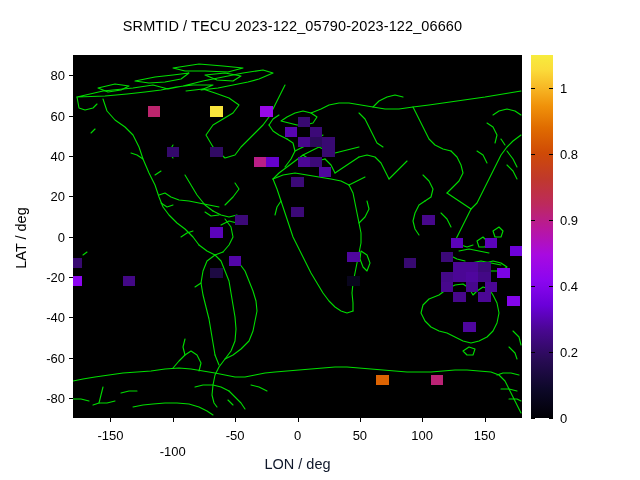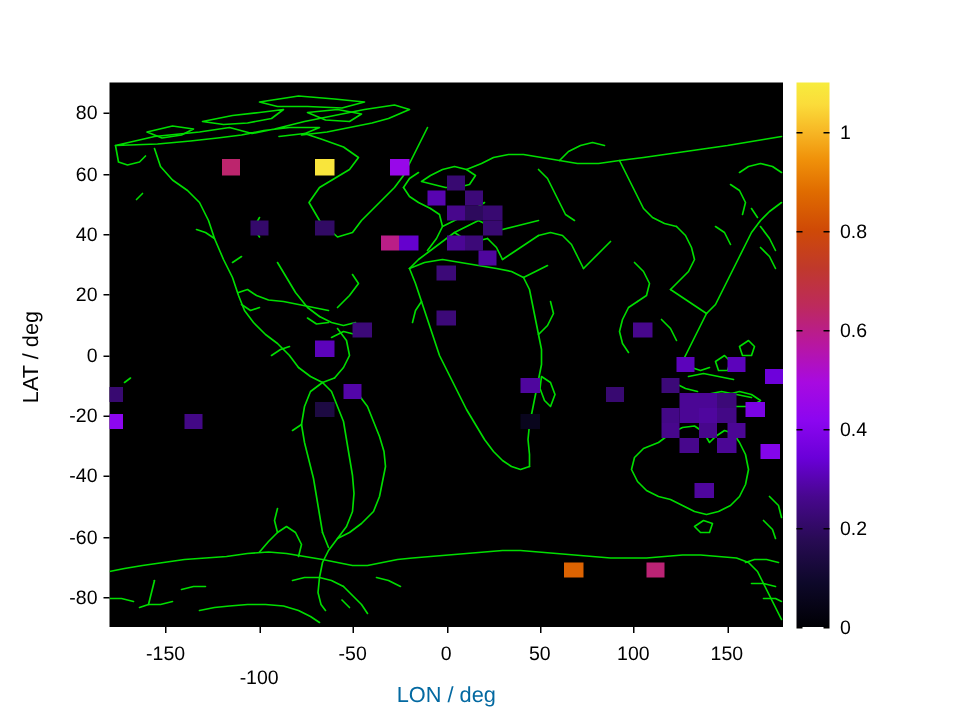--- a/index.html
+++ b/index.html
@@ -87,21 +87,21 @@
     text-align: right;
     white-space: nowrap;
   }
   #xlabel {
     position: absolute;
     left: 73px;
     top: 456px;
     width: 449px;
     text-align: center;
     font-size: 14.5px;
-    color: #0369a1;
+    color: #0f172a;
   }
   #ylabel {
     position: absolute;
     left: -59px;
     top: 230px;
     width: 160px;
     text-align: center;
     font-size: 14.5px;
     color: #000000;
     transform: rotate(-90deg);
@@ -152,20 +152,21 @@
     color: #000000;
     transform: translateY(-50%);
     white-space: nowrap;
   }
 </style>
 </head>
 <body>
 
 <div id="figure">
 
+  <div id="title">SRMTID / TECU 2023-122_05790-2023-122_06660</div>
 
   <div id="plot-area">
     <svg id="coast-svg" viewBox="0 0 449 363" preserveAspectRatio="none">
       <g fill="none" stroke="#00dd00" stroke-width="1.1" stroke-linejoin="round" stroke-linecap="round">
 
         <path d="M4,42 L30,36 L60,33 L80,30 L95,34 L110,31 L130,26 L150,22 L170,18 L190,15 L200,18 L186,24 L175,27 L160,30 L145,33 L128,35 L140,30 L120,30 L103,32 L88,35 L72,37 L54,39 L32,41 Z"></path>
         <path d="M4,42 L6,53 L12,55 L20,53 L24,49"></path>
         <path d="M25,33 L42,29 L56,31 L48,35 L35,37 Z"></path>
         <path d="M62,26 L82,22 L100,20 L116,18 L108,24 L92,27 L76,28 Z"></path>
         <path d="M100,13 L126,9 L150,11 L170,13 L155,17 L132,16 L112,16 Z"></path>
@@ -367,21 +368,21 @@
       <div class="cb-tick-r" style="top: 418px;"></div>
       <div class="cb-label" style="top: 418px;">0</div>
       <div class="cb-tick-l" style="top: 352px;"></div>
       <div class="cb-tick-r" style="top: 352px;"></div>
       <div class="cb-label" style="top: 352px; text-align: center;">0.2</div>
       <div class="cb-tick-l" style="top: 286px;"></div>
       <div class="cb-tick-r" style="top: 286px;"></div>
       <div class="cb-label" style="top: 286px;">0.4</div>
       <div class="cb-tick-l" style="top: 220px;"></div>
       <div class="cb-tick-r" style="top: 220px;"></div>
-      <div class="cb-label" style="top: 220px;">0.6</div>
+      <div class="cb-label" style="top: 220px;">0.9</div>
       <div class="cb-tick-l" style="top: 154px;"></div>
       <div class="cb-tick-r" style="top: 154px;"></div>
       <div class="cb-label" style="top: 154px;">0.8</div>
       <div class="cb-tick-l" style="top: 88px;"></div>
       <div class="cb-tick-r" style="top: 88px;"></div>
       <div class="cb-label" style="top: 88px;">1</div>
     </div>
 
 </div>
 

